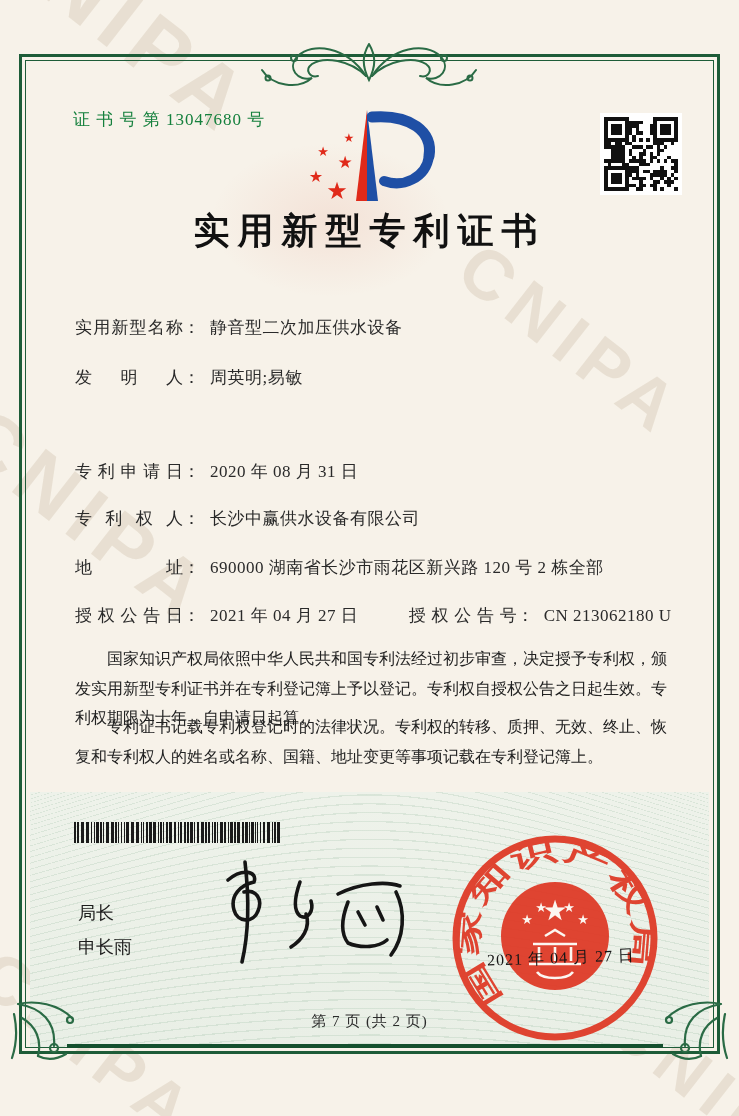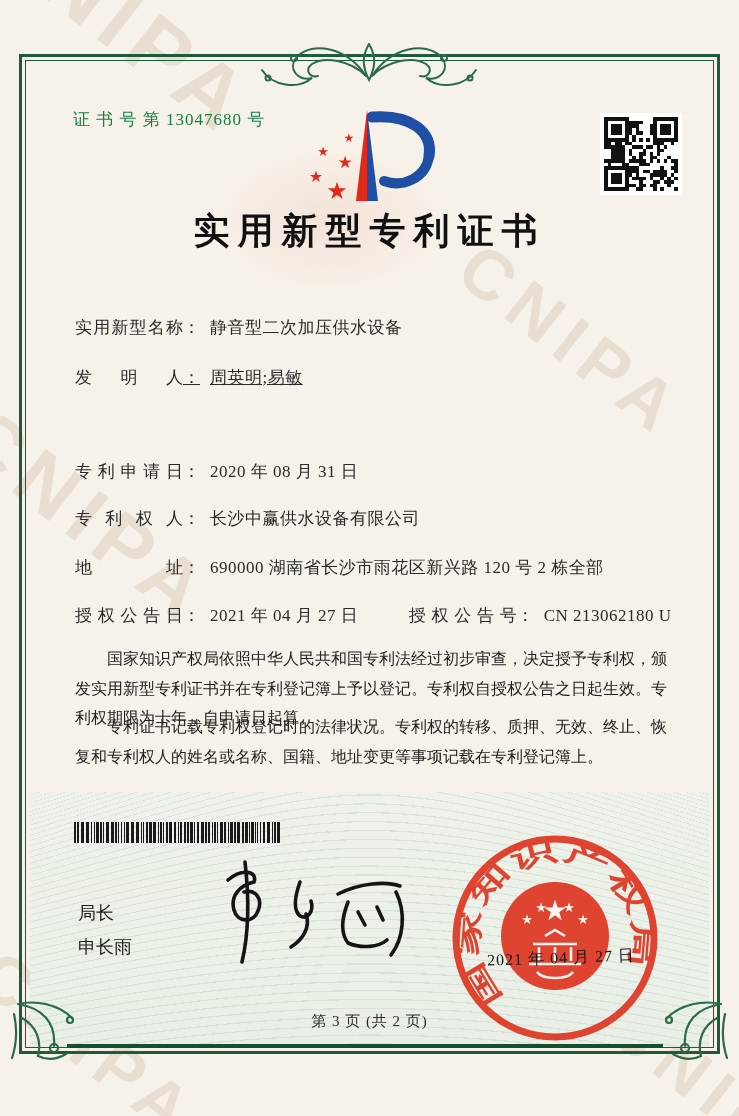--- a/index.html
+++ b/index.html
@@ -581,21 +581,21 @@
     <text x="52" y="62" font-size="17" fill="#e02a1a" text-anchor="middle">★</text>
     <text x="30" y="50" font-size="13" fill="#e02a1a" text-anchor="middle">★</text>
     <text x="56" y="36" font-size="12" fill="#e02a1a" text-anchor="middle">★</text>
   </svg>
 
   <div id="title">实用新型专利证书</div>
 
   <div class="frow" style="top:316px;">
     <span class="flabel">实用新型名称</span><span class="fcolon">：</span><span class="fvalue">静音型二次加压供水设备</span>
   </div>
-  <div class="frow" style="top:366px;text-decoration:underline;">
+  <div class="frow" style="top:366px;">
     <span class="flabel">发明人</span><span class="fcolon">：</span><span class="fvalue">周英明;易敏</span>
   </div>
   <div class="frow" style="top:460px;">
     <span class="flabel">专利申请日</span><span class="fcolon">：</span><span class="fvalue">2020 年 08 月 31 日</span>
   </div>
   <div class="frow" style="top:507px;">
     <span class="flabel">专利权人</span><span class="fcolon">：</span><span class="fvalue">长沙中赢供水设备有限公司</span>
   </div>
   <div class="frow" style="top:556px;">
     <span class="flabel">地址</span><span class="fcolon">：</span><span class="fvalue">690000 湖南省长沙市雨花区新兴路 120 号 2 栋全部</span>
@@ -766,15 +766,15 @@
     <text x="134" y="92" font-size="13" fill="#fdf8f2" text-anchor="middle">★</text>
     <g stroke="#fdf8f2" stroke-width="2.6" fill="none">
       <path d="M84,112 L128,112 M80,132 L132,132"></path>
       <path d="M90,115 L90,129 M106,115 L106,129 M122,115 L122,129"></path>
       <path d="M96,104 L106,98 L116,104"></path>
       <path d="M88,140 C94,148 118,148 124,140"></path>
     </g>
   </svg>
   <div id="seal-date">2021 年 04 月 27 日</div>
 
-  <div id="page-info">第 3 页 (共 2 页)</div>
+  <div id="page-info">第 7 页 (共 2 页)</div>
 
 </div>
 
 </body></html>

